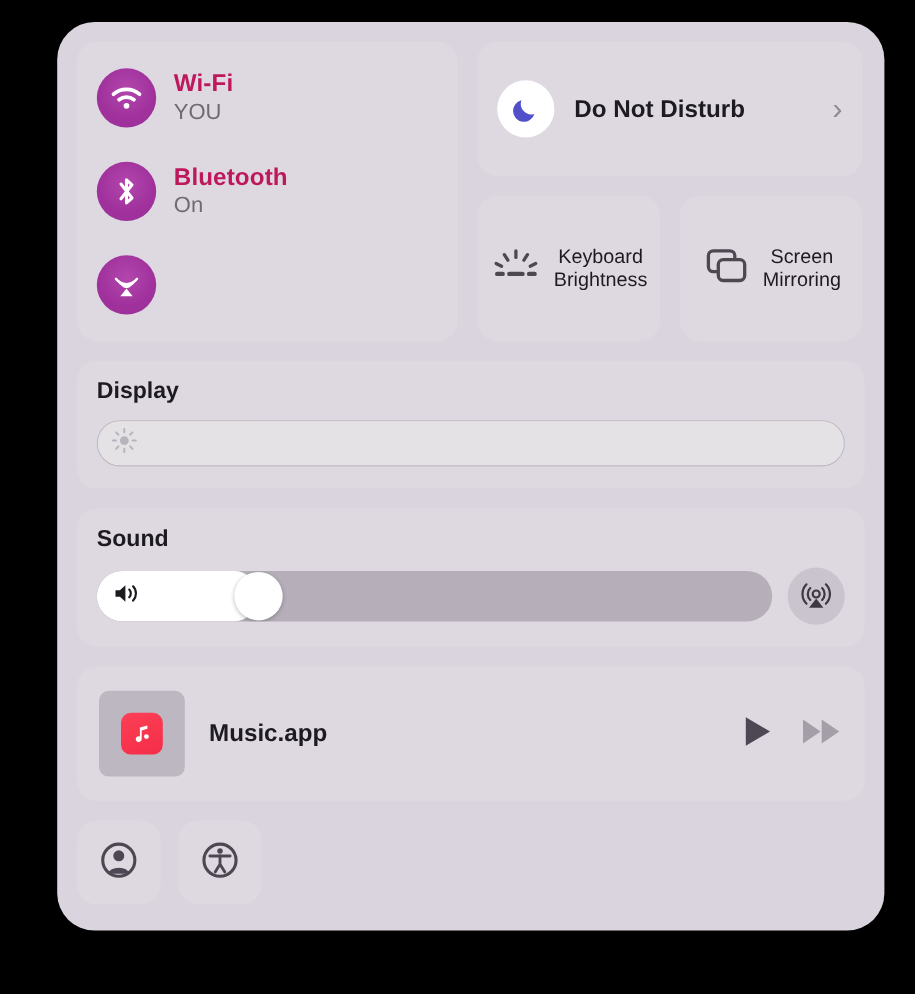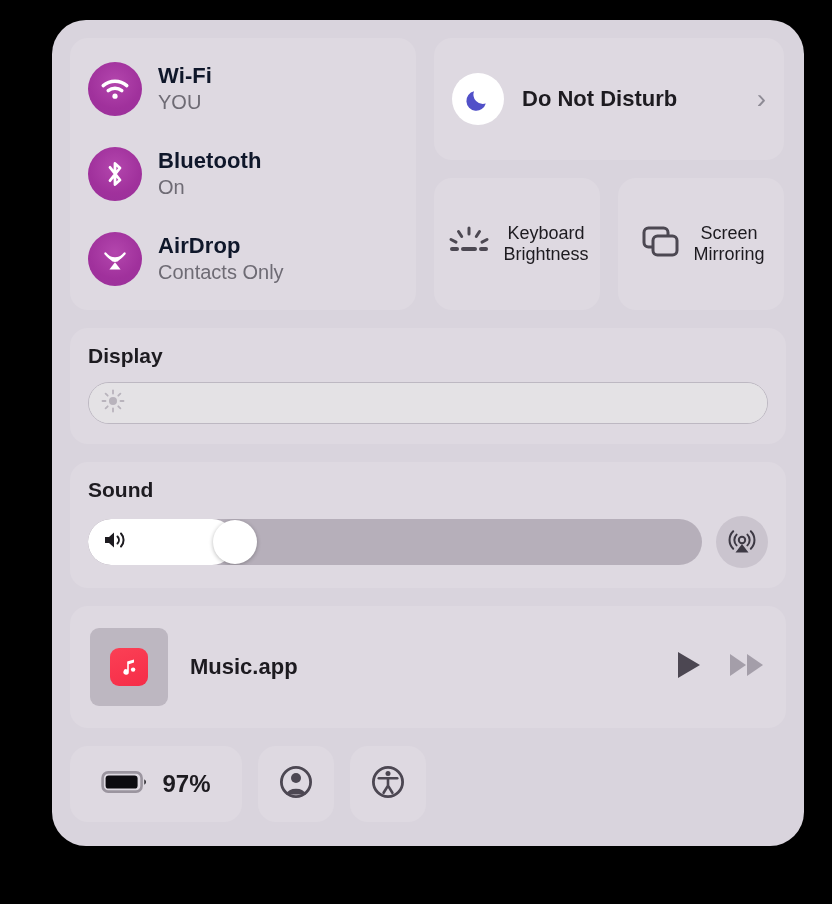--- a/index.html
+++ b/index.html
@@ -60,21 +60,21 @@
     background: radial-gradient(circle at 50% 38%, #b346ad 0%, #a0319c 60%, #99309a 100%);
     flex: 0 0 54px;
     display: flex;
     align-items: center;
     justify-content: center;
   }
   .conn-text { display: flex; flex-direction: column; line-height: 1.12; }
   .conn-title {
     font-size: 22px;
     font-weight: bold;
-    color: #0f172a;
+    color: #be185d;
     letter-spacing: 0.1px;
   }
   .conn-sub {
     font-size: 20px;
     color: #6e6b74;
     margin-top: 2px;
   }
 
   .top-right {
     width: 350px;
@@ -301,24 +301,20 @@
       </div>
 
       <div class="conn-item">
         <div class="conn-badge">
           <svg width="30" height="30" viewBox="0 0 30 30" fill="none">
             <path d="M5.4 20.5a12 12 0 0 1 19.2 0" stroke="#fff" stroke-width="2.2" stroke-linecap="round" transform="rotate(180 15 15)"></path>
             <path d="M8.4 17.6a8.2 8.2 0 0 1 13.2 0" stroke="#fff" stroke-width="2.2" stroke-linecap="round" transform="rotate(180 15 15)"></path>
             <path d="M11.4 14.8a4.5 4.5 0 0 1 7.2 0" stroke="#fff" stroke-width="2.2" stroke-linecap="round" transform="rotate(180 15 15)"></path>
             <path d="M15 18.2 L20.6 25.4 H9.4 Z" fill="#fff"></path>
           </svg>
-        </div>
-        <div class="conn-text">
-          <span class="conn-title">AirDrop</span>
-          <span class="conn-sub">Contacts Only</span>
         </div>
       </div>
 
     </div>
 
     <div class="top-right">
 
       <div class="tile dnd-tile">
         <div class="dnd-badge">
           <svg width="30" height="30" viewBox="0 0 30 30" fill="none">
@@ -444,30 +440,20 @@
         <svg width="38" height="30" viewBox="0 0 38 30" fill="none">
           <path d="M2 4 L18 15 L2 26 Z" fill="#a49ea9"></path>
           <path d="M19 4 L35 15 L19 26 Z" fill="#a49ea9"></path>
         </svg>
       </span>
     </div>
   </div>
 
   <div class="bottom-row">
 
-    <div class="tile battery-tile">
-      <span>
-        <svg width="48" height="28" viewBox="0 0 48 28" fill="none">
-          <rect x="1.6" y="4.4" width="39" height="19.2" rx="5.6" stroke="#9b959f" stroke-width="2.6"></rect>
-          <rect id="battery-level" x="4.6" y="7.4" width="32.0" height="13.2" rx="3.2" fill="#0d0c10"></rect>
-          <path d="M43.4 11.2 v5.6 a3.4 3.4 0 0 0 0-5.6Z" fill="#0d0c10"></path>
-        </svg>
-      </span>
-      <span class="battery-pct">97%</span>
-    </div>
 
     <div class="tile icon-tile">
       <span>
         <svg width="42" height="42" viewBox="0 0 42 42" fill="none">
           <circle cx="21" cy="21" r="14.6" stroke="#4c4752" stroke-width="2.8"></circle>
           <circle cx="21" cy="17" r="5" fill="#4c4752"></circle>
           <path d="M10.8 33.4a10.8 8.4 0 0 1 20.4 0" fill="#4c4752"></path>
         </svg>
       </span>
     </div>

